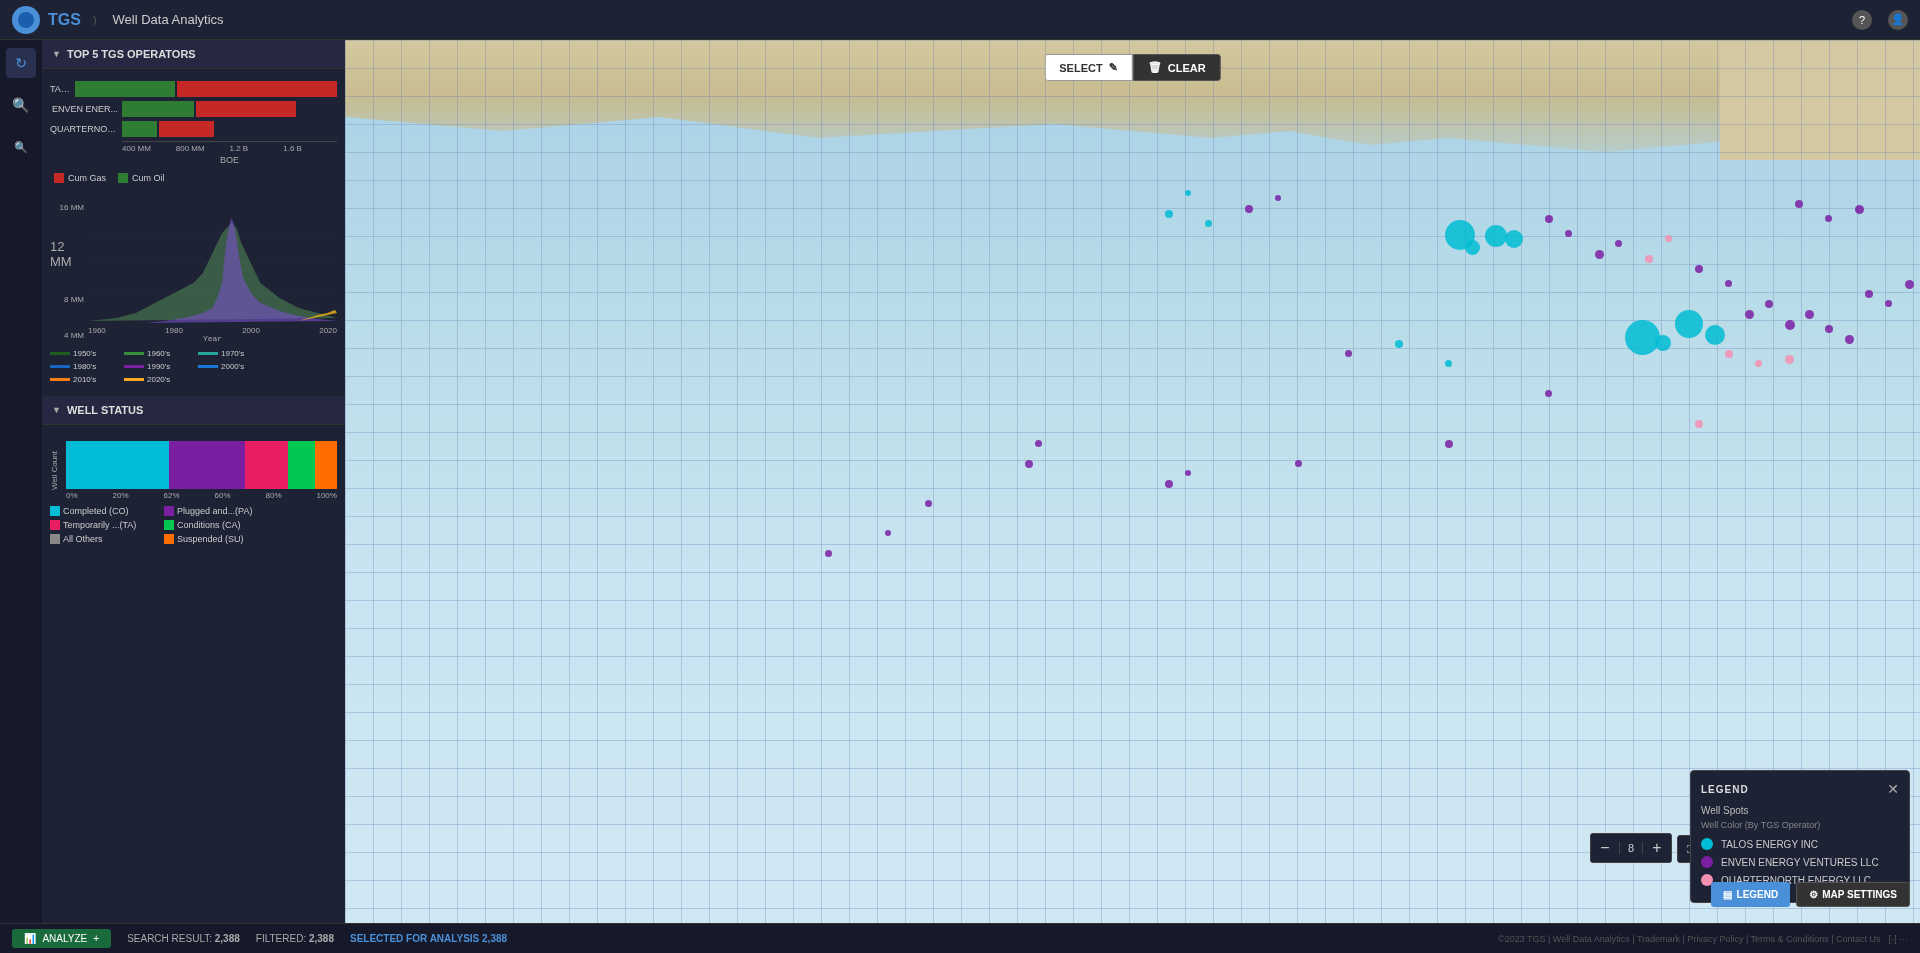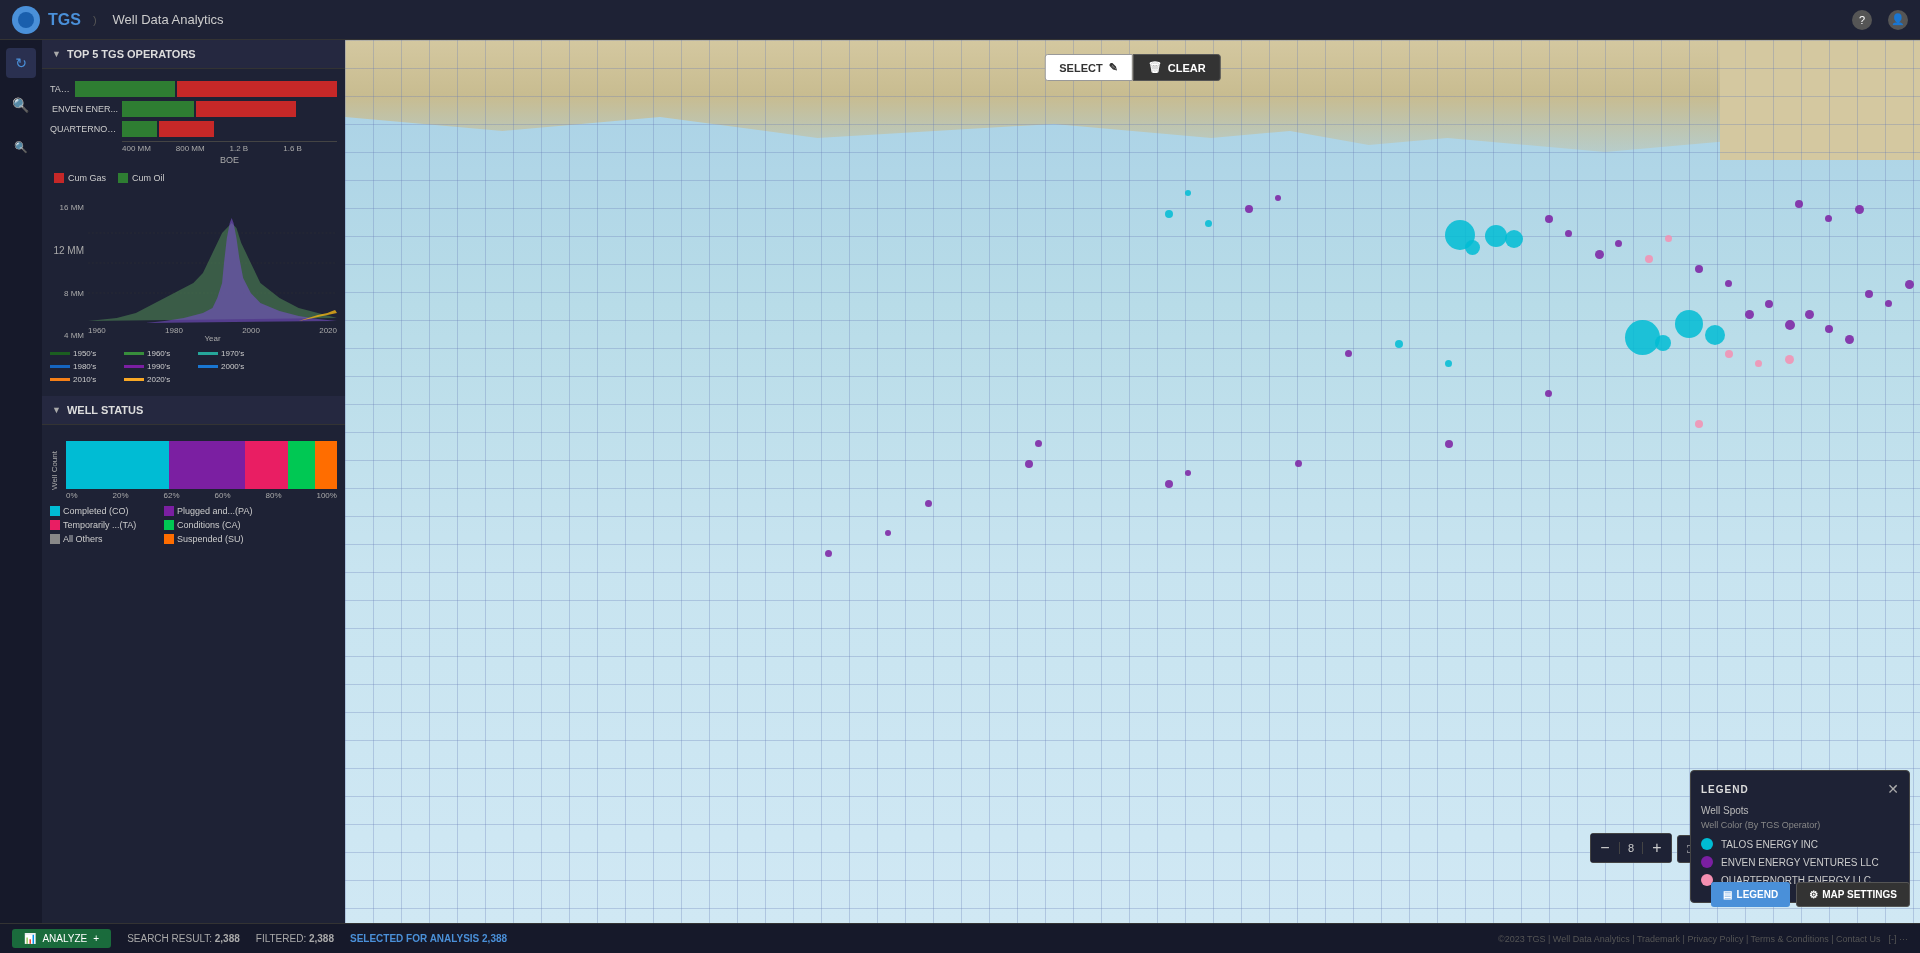--- a/index.html
+++ b/index.html
@@ -233,21 +233,21 @@
           <div class="legend-dot" style="background:#2e7d32;"></div>
           <span>Cum Oil</span>
         </div>
       </div>
     </div>
 
     <div class="production-section">
       <div style="position:relative; height:140px; margin-top:4px;">
         <div style="position:absolute; left:0; top:0; bottom:3px; width:38px; display:flex; flex-direction:column; justify-content:space-between; align-items:flex-end; padding-right:4px;">
           <span style="font-size:8px;color:#aaa;">16 MM</span>
-          <span style="font-size:10px;color:#aaa;">12 MM</span>
+          <span style="font-size:13px;color:#aaa;">12 MM</span>
           <span style="font-size:8px;color:#aaa;">8 MM</span>
           <span style="font-size:8px;color:#aaa;">4 MM</span>
         </div>
         <div style="position:absolute; left:0; top: 45%; right:0; bottom:0;">
           <span style="font-size:8px;color:#aaa;writing-mode:vertical-rl;transform:rotate(180deg);position:absolute;left:-38px;top:-60px;">Monthly Production (BOE)</span>
         </div>
         <svg style="position:absolute;left:38px;right:0;top:0;bottom:20px;width:calc(100% - 38px);height:120px;" viewBox="0 0 260 120" preserveAspectRatio="none">
 
           <line x1="0" y1="30" x2="260" y2="30" stroke="#333" stroke-width="0.5" stroke-dasharray="2,2"></line>
           <line x1="0" y1="60" x2="260" y2="60" stroke="#333" stroke-width="0.5" stroke-dasharray="2,2"></line>
@@ -258,21 +258,21 @@
           <path d="M60,120 L80,118 L100,115 L120,110 L130,105 L135,95 L140,80 L142,60 L145,35 L148,20 L150,15 L152,20 L155,35 L158,55 L162,75 L170,90 L180,100 L200,108 L220,113 L240,116 L260,118 Z" fill="rgba(120,80,200,0.6)"></path>
 
           <path d="M220,118 L230,115 L240,112 L250,110 L255,108 L258,107 L260,110 Z" fill="rgba(240,180,20,0.8)"></path>
         </svg>
         <div style="position:absolute;left:38px;bottom:8px;right:0;display:flex;justify-content:space-between;gap:28px;">
           <span style="font-size:8px;color:#aaa;">1960</span>
           <span style="font-size:8px;color:#aaa;">1980</span>
           <span style="font-size:8px;color:#aaa;">2000</span>
           <span style="font-size:8px;color:#aaa;">2020</span>
         </div>
-        <div style="text-align:center;position:absolute;bottom:0;left:38px;right:0;font-size:8px;color:#aaa;">Year</div>
+        <div style="text-align:center;position:absolute;bottom:0;left:38px;right:0;font-size:8px;color:#aaa;font-family:Liberation Mono, monospace;">Year</div>
       </div>
 
       <div class="vintage-legend">
         <div class="vintage-item">
           <div class="vintage-line" style="background:#1b5e20;"></div>
           <span>1950's</span>
         </div>
         <div class="vintage-item">
           <div class="vintage-line" style="background:#388e3c;"></div>
           <span>1960's</span>

